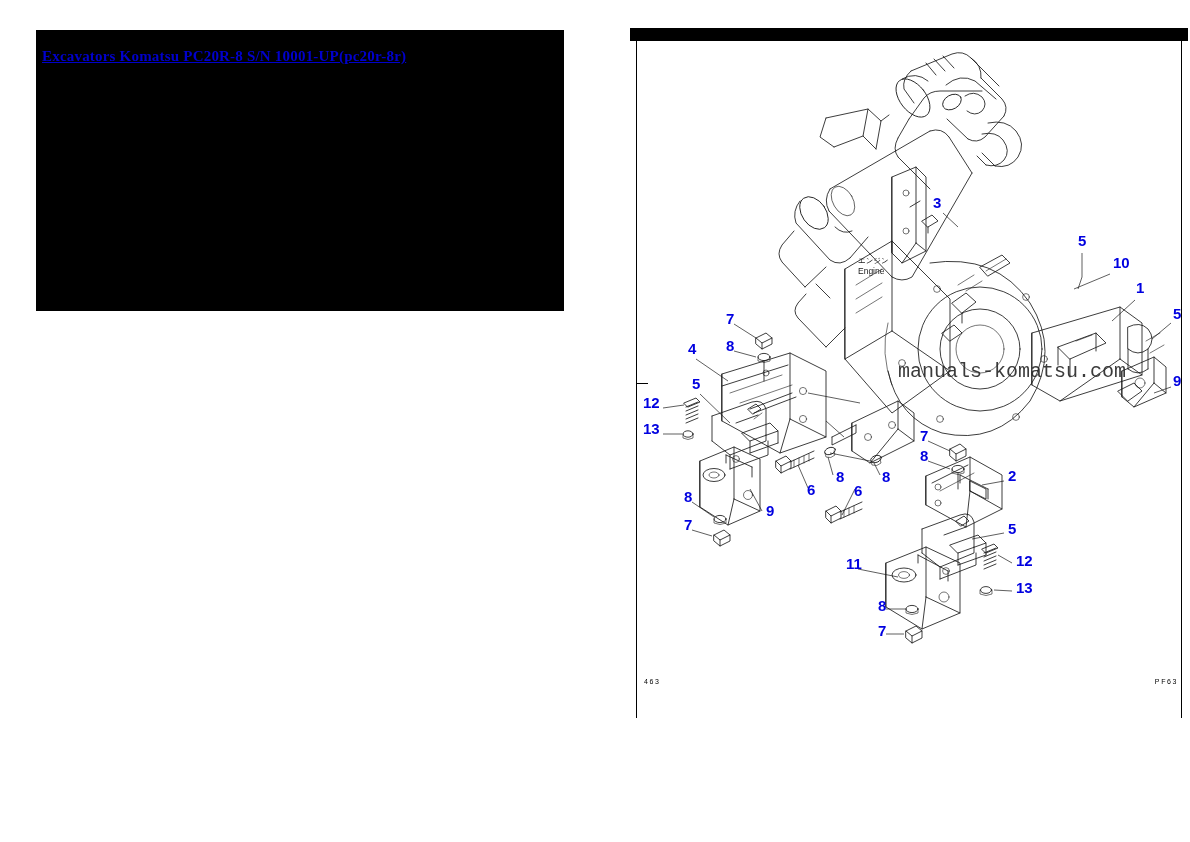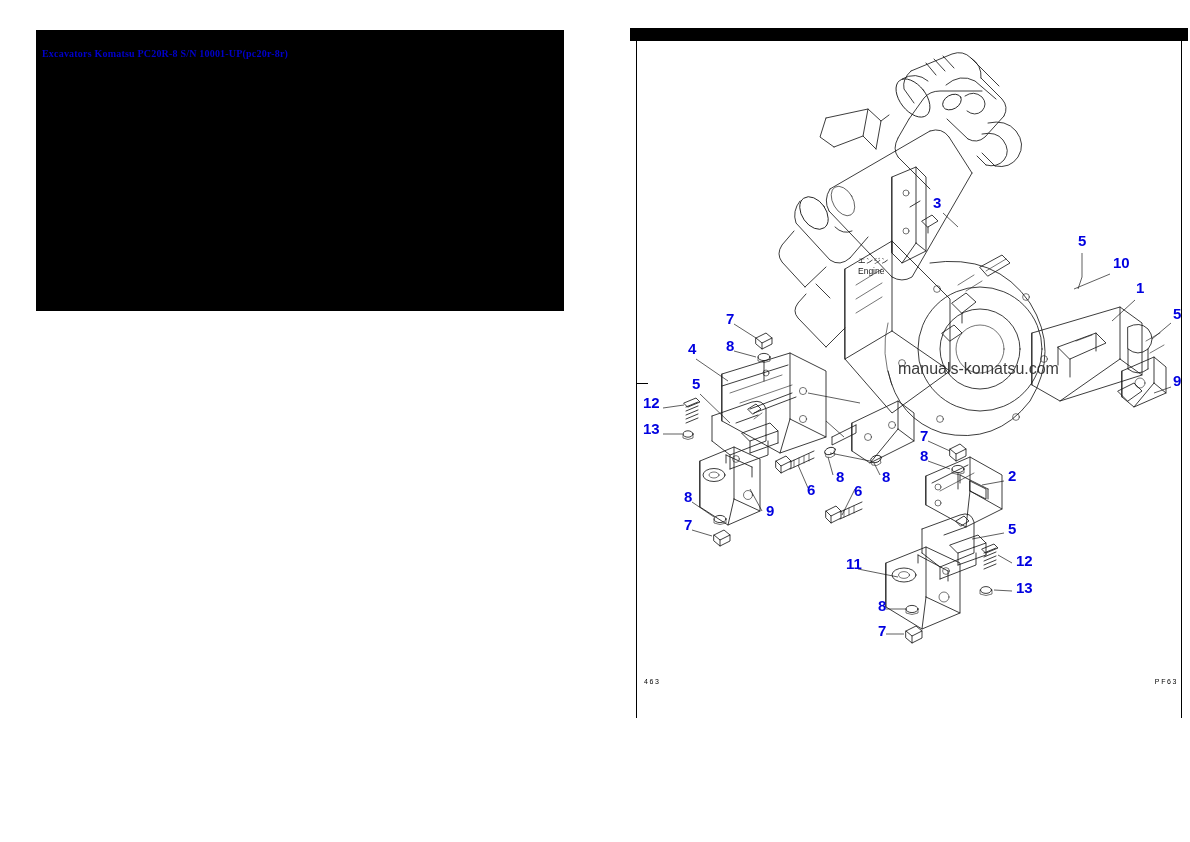--- a/index.html
+++ b/index.html
@@ -24,23 +24,24 @@
     width: 528px;
     height: 281px;
     background: #000000;
   }
   #catalog-link {
     position: absolute;
     left: 6px;
     top: 18px;
     color: #0000cc;
     font-family: "Liberation Serif", serif;
-    font-size: 10px;
+    font-size: 15px;
     font-weight: bold;
     letter-spacing: 0.2px;
+    text-decoration: underline;
     white-space: nowrap;
     cursor: pointer;
   }
 
   
   #diagram-panel {
     position: absolute;
     left: 630px;
     top: 28px;
     width: 558px;
@@ -108,22 +109,22 @@
   .eng-jp { fill: #1a1a1a; font-family: "DejaVu Sans", sans-serif;
             font-size: 7.5px; }
   .eng-en { fill: #1a1a1a; font-family: "Liberation Sans", sans-serif;
             font-size: 8.5px; }
 
   #watermark {
     position: absolute;
     left: 268px;
     top: 332px;
     color: #2b2b2b;
-    font-family: Liberation Sans, sans-serif;
-    font-size: 16px;
+    font-family: Liberation Mono, monospace;
+    font-size: 20px;
     white-space: nowrap;
     opacity: 0.92;
     pointer-events: none;
   }
 </style>
 </head>
 <body>
 
 <div id="page">
 

